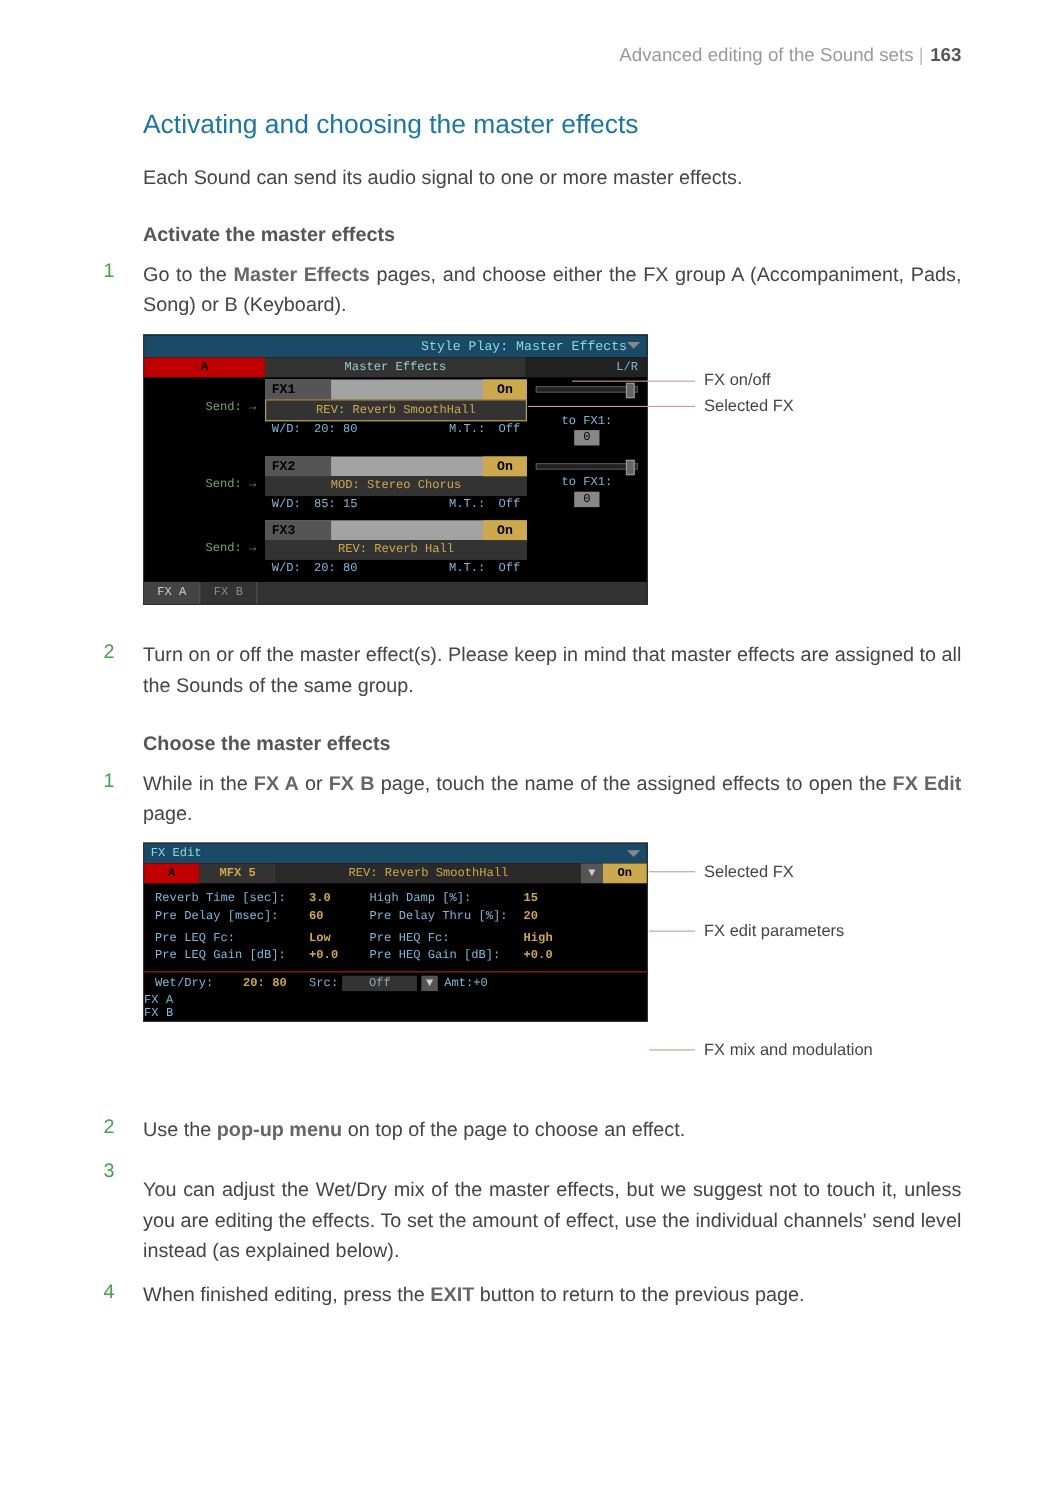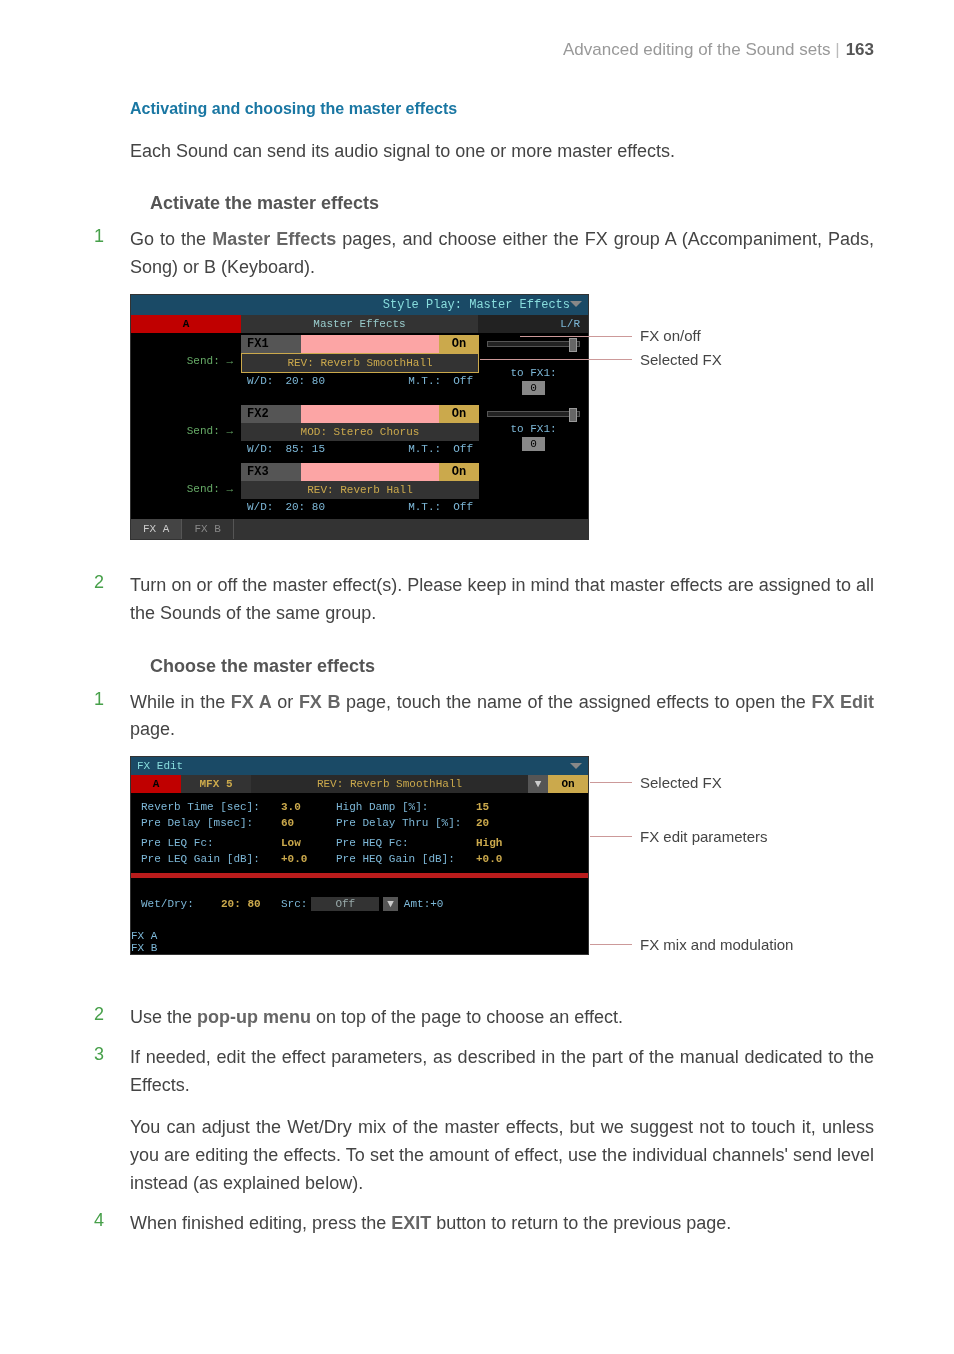--- a/index.html
+++ b/index.html
@@ -14,26 +14,26 @@
   .header-row {
     text-align: right;
     color: #999;
     font-size: 17px;
     margin-bottom: 40px;
   }
   .page-num { color: #555; font-weight: 600; margin-left: 6px; }
   .bar { color: #bbb; }
   h2.main {
     color: #1a77a3;
-    font-size: 16px;
-    font-weight: 700;
+    font-size: 24px;
+    font-weight: 400;
     margin: 0 0 20px 40px;
   }
   p.body { margin: 0 0 20px 40px; font-size: 18px; line-height: 1.5; color:#444;}
-  h3.sub { margin: 28px 0 12px 60px; font-size: 18px; font-weight:600; color:#555;}
+  h3.sub { margin: 28px 0 12px 40px; font-size: 18px; font-weight:600; color:#555;}
   .step { display: flex; align-items: flex-start; margin-bottom: 12px; }
   .step-num { width: 40px; flex-shrink:0; font-size: 18px; text-align:left; padding-left:4px;}
   .step-num.green { color: #47a04a; }
   .step-text { flex:1; font-size: 18px; line-height:1.55; color:#444; text-align: justify;}
   .step-text .bold { color:#666; font-weight:600; }
   .fig-wrap { margin: 10px 0 18px 40px; position: relative; }
   .callout { position:absolute; font-size:15px; color:#444; }
   .callout-line { position:absolute; border-top:1px solid #c99; }
 
   
@@ -41,21 +41,21 @@
   .shot1 .titlebar { background:#1a4a66; color:#8dd; padding:3px 6px; display:flex; justify-content:flex-end; }
   .shot1 .titlebar .menu { width:0;height:0;border-left:6px solid transparent;border-right:6px solid transparent;border-top:6px solid #888; margin-top:3px;}
   .shot1 .headerrow { display:flex; align-items:stretch; height:18px;}
   .shot1 .tab-a { background:#c00000; color:#000; width:110px; text-align:center; font-weight:bold; line-height:18px; font-size:11px;}
   .shot1 .tab-mid { flex:1; background:#333; color:#9cc; text-align:center; line-height:18px; font-size:11px;}
   .shot1 .lr { width:110px; background:#222; color:#7db8d8; text-align:right; padding-right:8px; line-height:18px; font-size:11px;}
   .shot1 .fxblock { display:flex; padding:2px 0 4px 0; }
   .shot1 .sendcol { width:110px; text-align:right; padding-right:8px; color:#6a6; font-size:11px; padding-top:20px;}
   .shot1 .sendcol .arrow { color:#6a6;}
   .shot1 .midcol { width:238px;}
-  .shot1 .fxhead { display:flex; background:#fca5a5; padding:0;}
+  .shot1 .fxhead { display:flex; background:#a3a3a3; padding:0;}
   .shot1 .fxlabel { background:#555; color:#000; font-weight:bold; padding:2px 6px; width:60px;}
   .shot1 .onbtn { background:#cba94c; color:#000; font-weight:bold; padding:2px 8px; margin-left:auto; width:40px; text-align:center;}
   .shot1 .fxname { background:#333; color:#cba94c; text-align:center; padding:3px; font-size:11px;}
   .shot1 .fxname.sel { border:1px solid #cba94c;}
   .shot1 .wdrow { color:#7db8d8; padding:2px 6px; font-size:11px; display:flex; gap:12px;text-align:center;}
   .shot1 .rightcol { flex:1; padding:4px 8px; color:#7db8d8; font-size:11px; text-align:center;}
   .shot1 .rightcol .slider { height:6px; background:#222; border:1px solid #555; position:relative; margin:2px 0;}
   .shot1 .rightcol .slider .knob { position:absolute; right:2px; top:-4px; width:8px; height:14px; background:#666; border:1px solid #999;}
   .shot1 .rightcol .val { background:#888; color:#000; display:inline-block; padding:1px 8px; margin-top:2px; font-size:11px;}
   .shot1 .btmtabs { display:flex; background:#333;}
@@ -70,21 +70,21 @@
   .shot2 .tab-a { background:#c00000; color:#000; width:50px; text-align:center; font-weight:bold; line-height:18px;}
   .shot2 .mfx { background:#333; color:#cba94c; width:70px; text-align:center; line-height:18px; font-weight:bold;}
   .shot2 .fxtitle { flex:1; background:#2a2a2a; color:#cba94c; text-align:center; line-height:18px;}
   .shot2 .ddown { width:20px; background:#555; color:#ccc; text-align:center; line-height:18px;}
   .shot2 .onb { width:40px; background:#cba94c; color:#000; font-weight:bold; text-align:center; line-height:18px;}
   .shot2 .params { padding:6px 10px; }
   .shot2 .prow { display:flex; padding:2px 0;}
   .shot2 .plab { color:#7db8d8;}
   .shot2 .pval { color:#cba94c;font-weight:bold;}
   .shot2 .c1{width:140px;} .shot2 .c2{width:55px;} .shot2 .c3{width:140px;} .shot2 .c4{width:50px;}
-  .shot2 .wdrow { display:flex; padding:19px 10px; align-items:center; border-top:5px solid #b91c1c;}
+  .shot2 .wdrow { display:flex; padding:3px 10px; align-items:center; border-top:1px solid #b91c1c;}
   .shot2 .srcbox{ background:#333; color:#9aa; padding:1px 24px; margin:0 4px;}
   .shot2 .dd2{ background:#555; color:#ccc; padding:1px 4px;}
 
 </style>
 </head>
 <body>
 
 <div class="header-row">
   <span>Advanced editing of the Sound sets</span>
   <span class="bar"> |</span><span class="page-num">163</span>
@@ -273,21 +273,20 @@
 <div class="step">
   <div class="step-num green">2</div>
   <div class="step-text">
     <span>Use the </span><span class="bold">pop-up menu</span><span> on top of the page to choose an effect.</span>
   </div>
 </div>
 
 <div class="step">
   <div class="step-num green">3</div>
   <div class="step-text">
-    <div>If needed, edit the effect parameters, as described in the part of the manual dedicated to the Effects.</div>
     <div style="margin-top:14px">You can adjust the Wet/Dry mix of the master effects, but we suggest not to touch it, unless you are editing the effects. To set the amount of effect, use the individual channels' send level instead (as explained below).</div>
   </div>
 </div>
 
 <div class="step">
   <div class="step-num green">4</div>
   <div class="step-text">
     <span>When finished editing, press the </span><span class="bold">EXIT</span><span> button to return to the previous page.</span>
   </div>
 </div>

